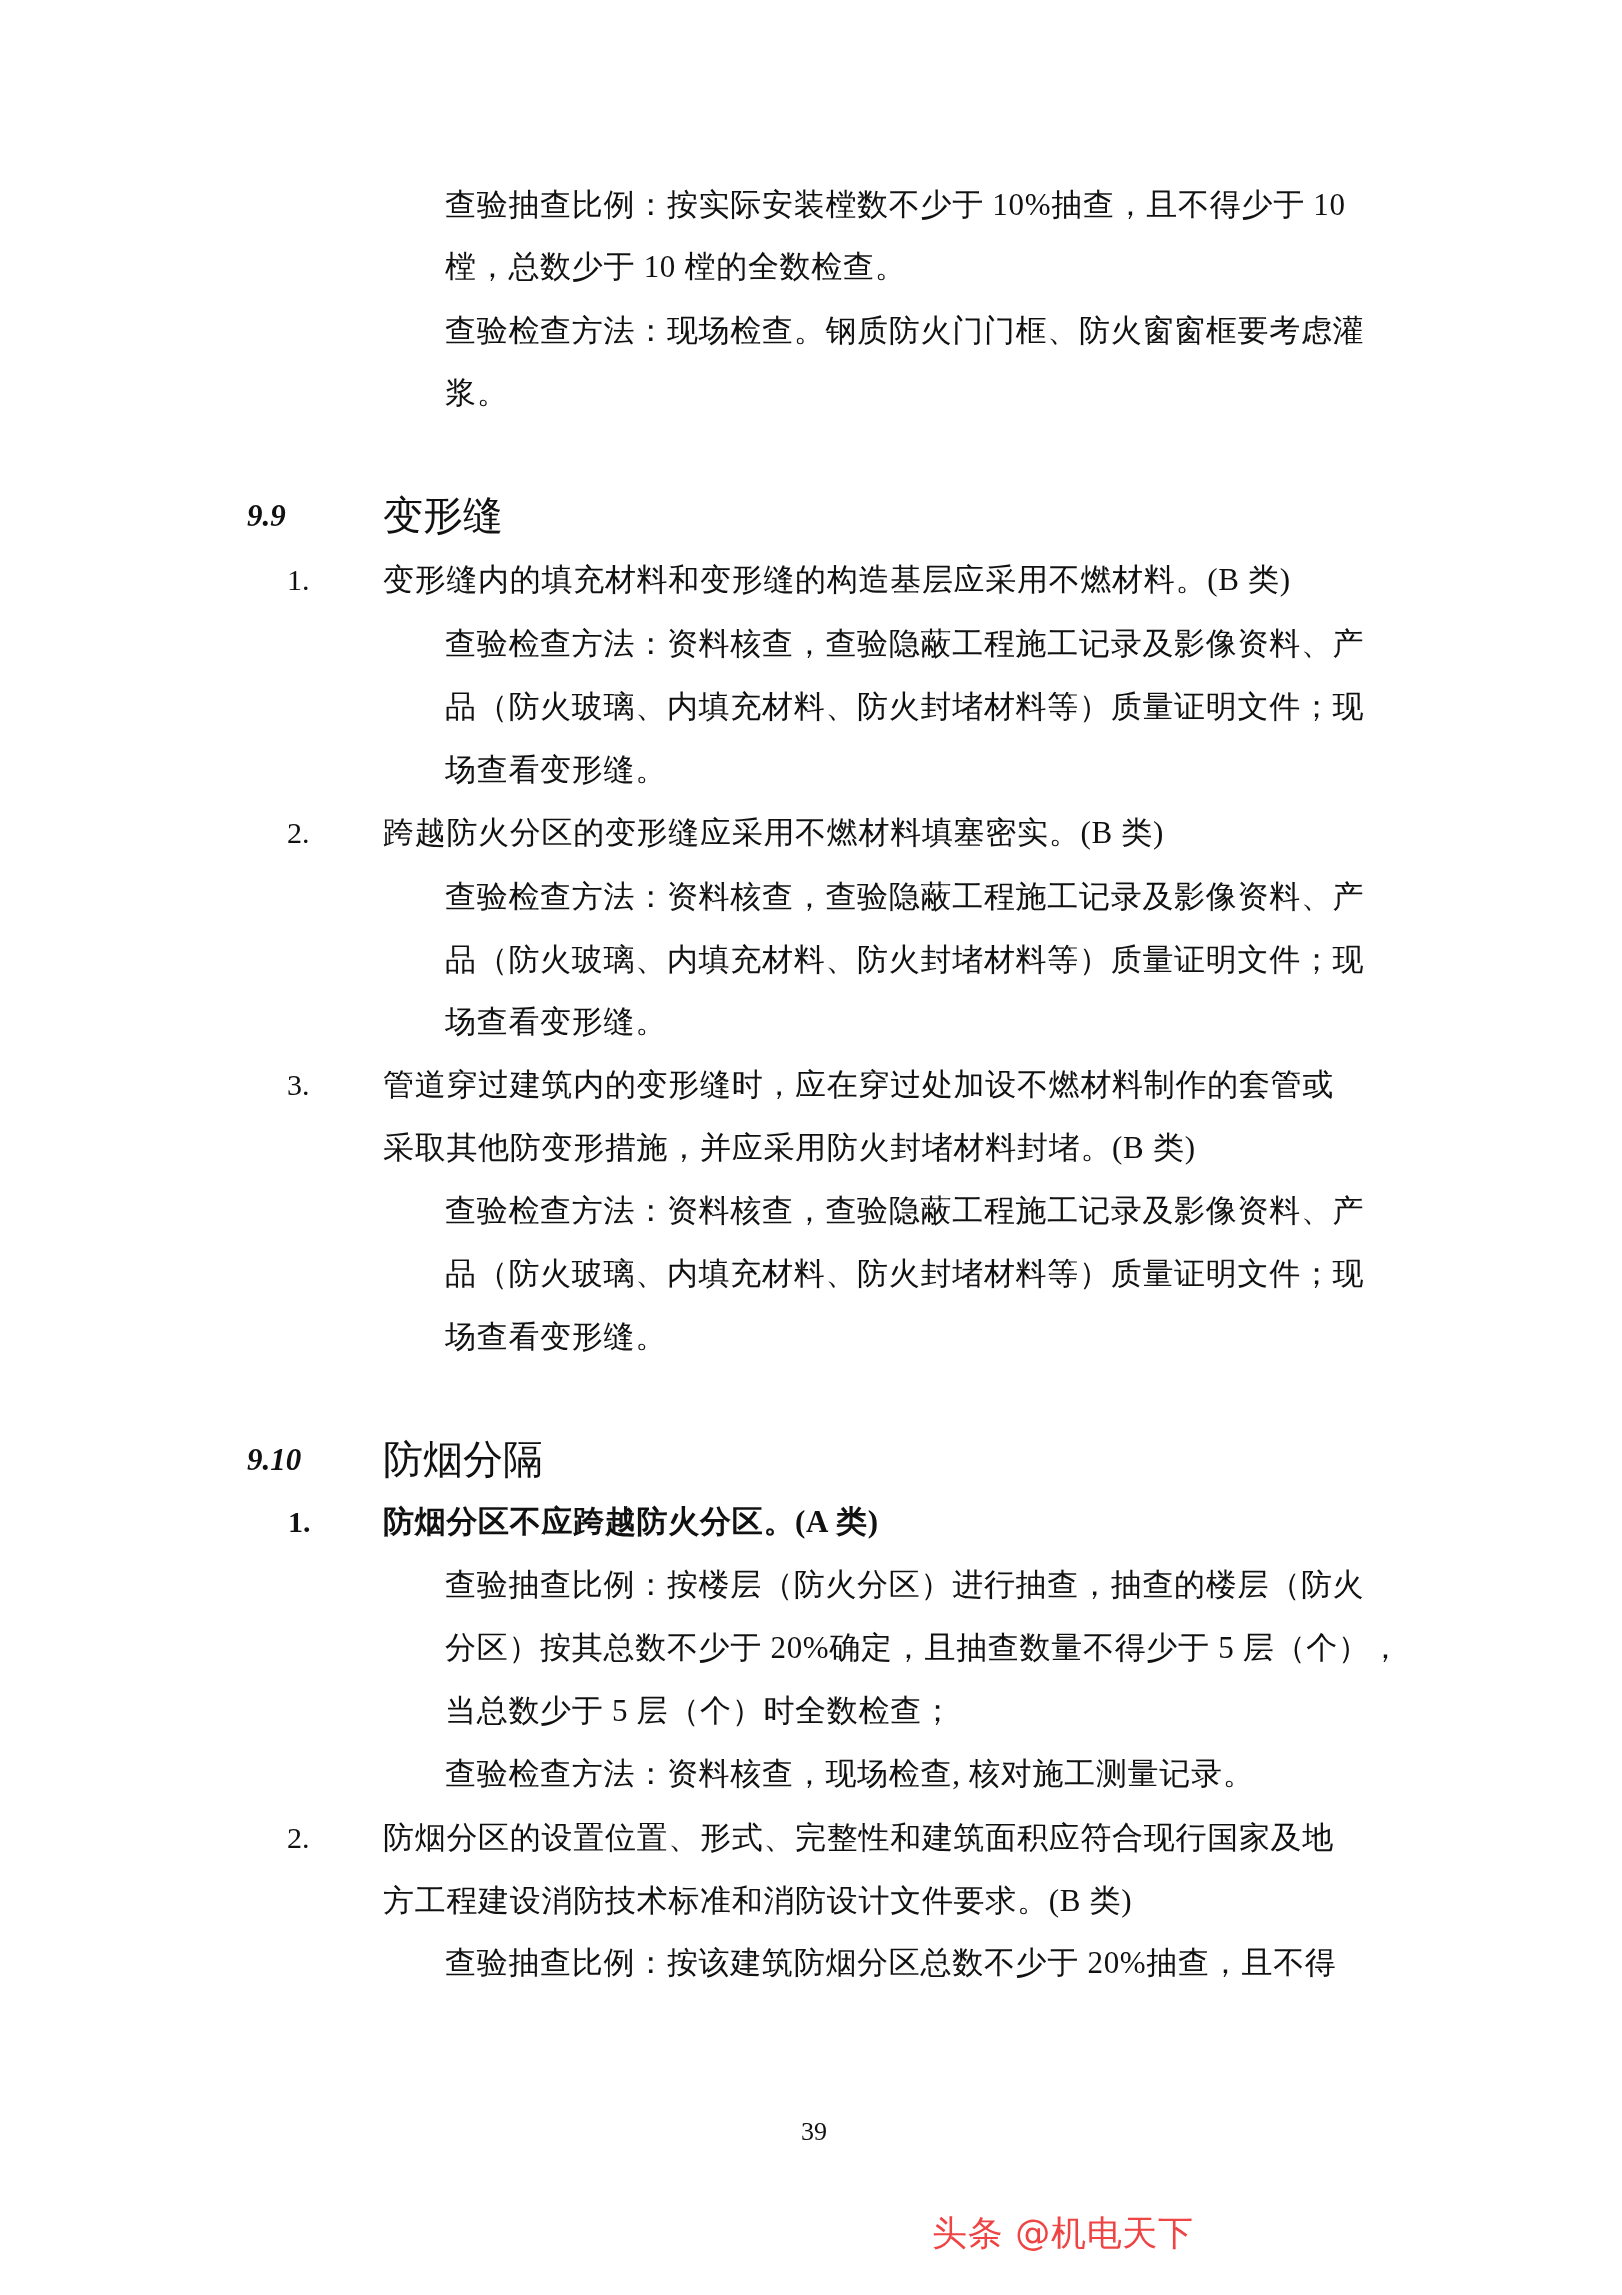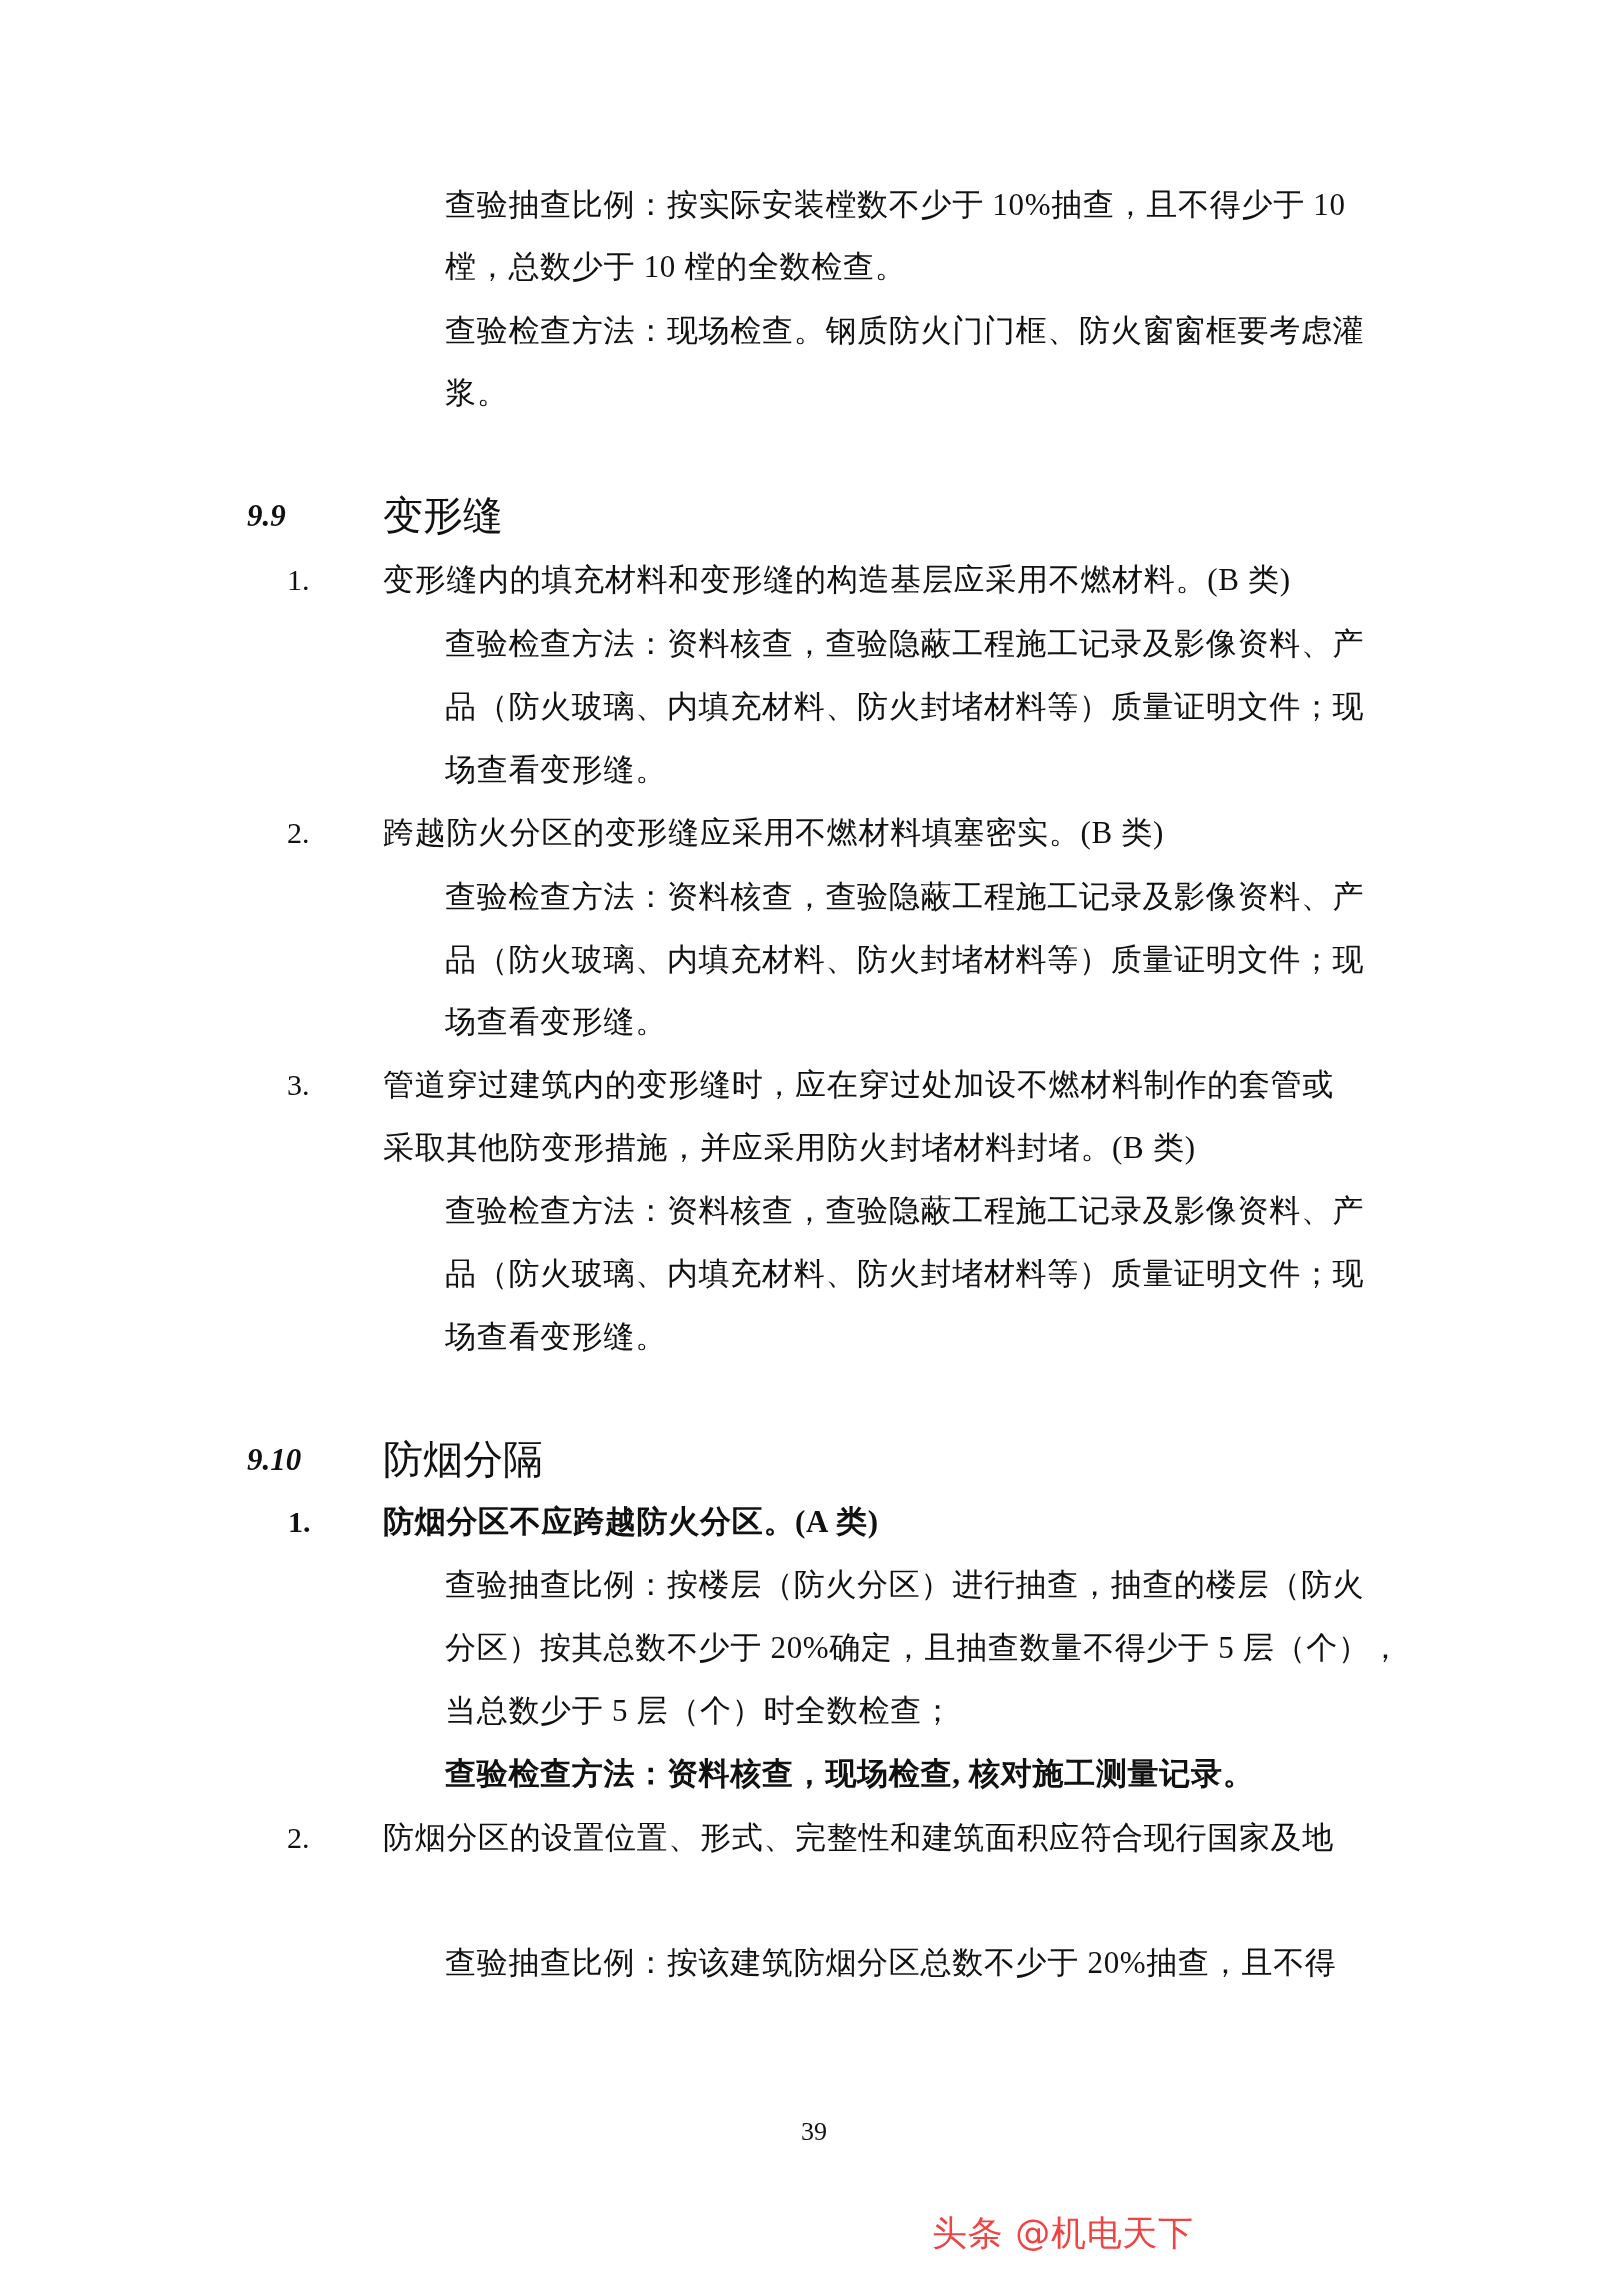--- a/index.html
+++ b/index.html
@@ -104,22 +104,23 @@
   <div class="line indent2" style="top:1317px;">场查看变形缝。</div>
 
   <div class="sec-num" style="top:1440px;">9.10</div>
   <div class="sec-title" style="top:1440px;">防烟分隔</div>
 
   <div class="num bold" style="top:1502px;">1.</div>
   <div class="line indent1 bold" style="top:1502px;">防烟分区不应跨越防火分区。(A 类)</div>
   <div class="line indent2" style="top:1565px;text-align:right;">查验抽查比例：按楼层（防火分区）进行抽查，抽查的楼层（防火</div>
   <div class="line indent2" style="top:1628px;">分区）按其总数不少于 20%确定，且抽查数量不得少于 5 层（个），</div>
   <div class="line indent2" style="top:1691px;">当总数少于 5 层（个）时全数检查；</div>
-  <div class="line indent2" style="top:1754px;font-weight:bold;">查验检查方法：资料核查，现场检查, 核对施工测量记录。</div>
+  <div class="line indent2" style="top:1754px;">查验检查方法：资料核查，现场检查, 核对施工测量记录。</div>
 
   <div class="num" style="top:1818px;">2.</div>
   <div class="line indent1" style="top:1818px;">防烟分区的设置位置、形式、完整性和建筑面积应符合现行国家及地</div>
+  <div class="line indent1" style="top:1881px;">方工程建设消防技术标准和消防设计文件要求。(B 类)</div>
   <div class="line indent2" style="top:1943px;">查验抽查比例：按该建筑防烟分区总数不少于 20%抽查，且不得</div>
 
   <div class="page-number">39</div>
   <div class="watermark">头条 @机电天下</div>
 </div>
 
 
 </body></html>

